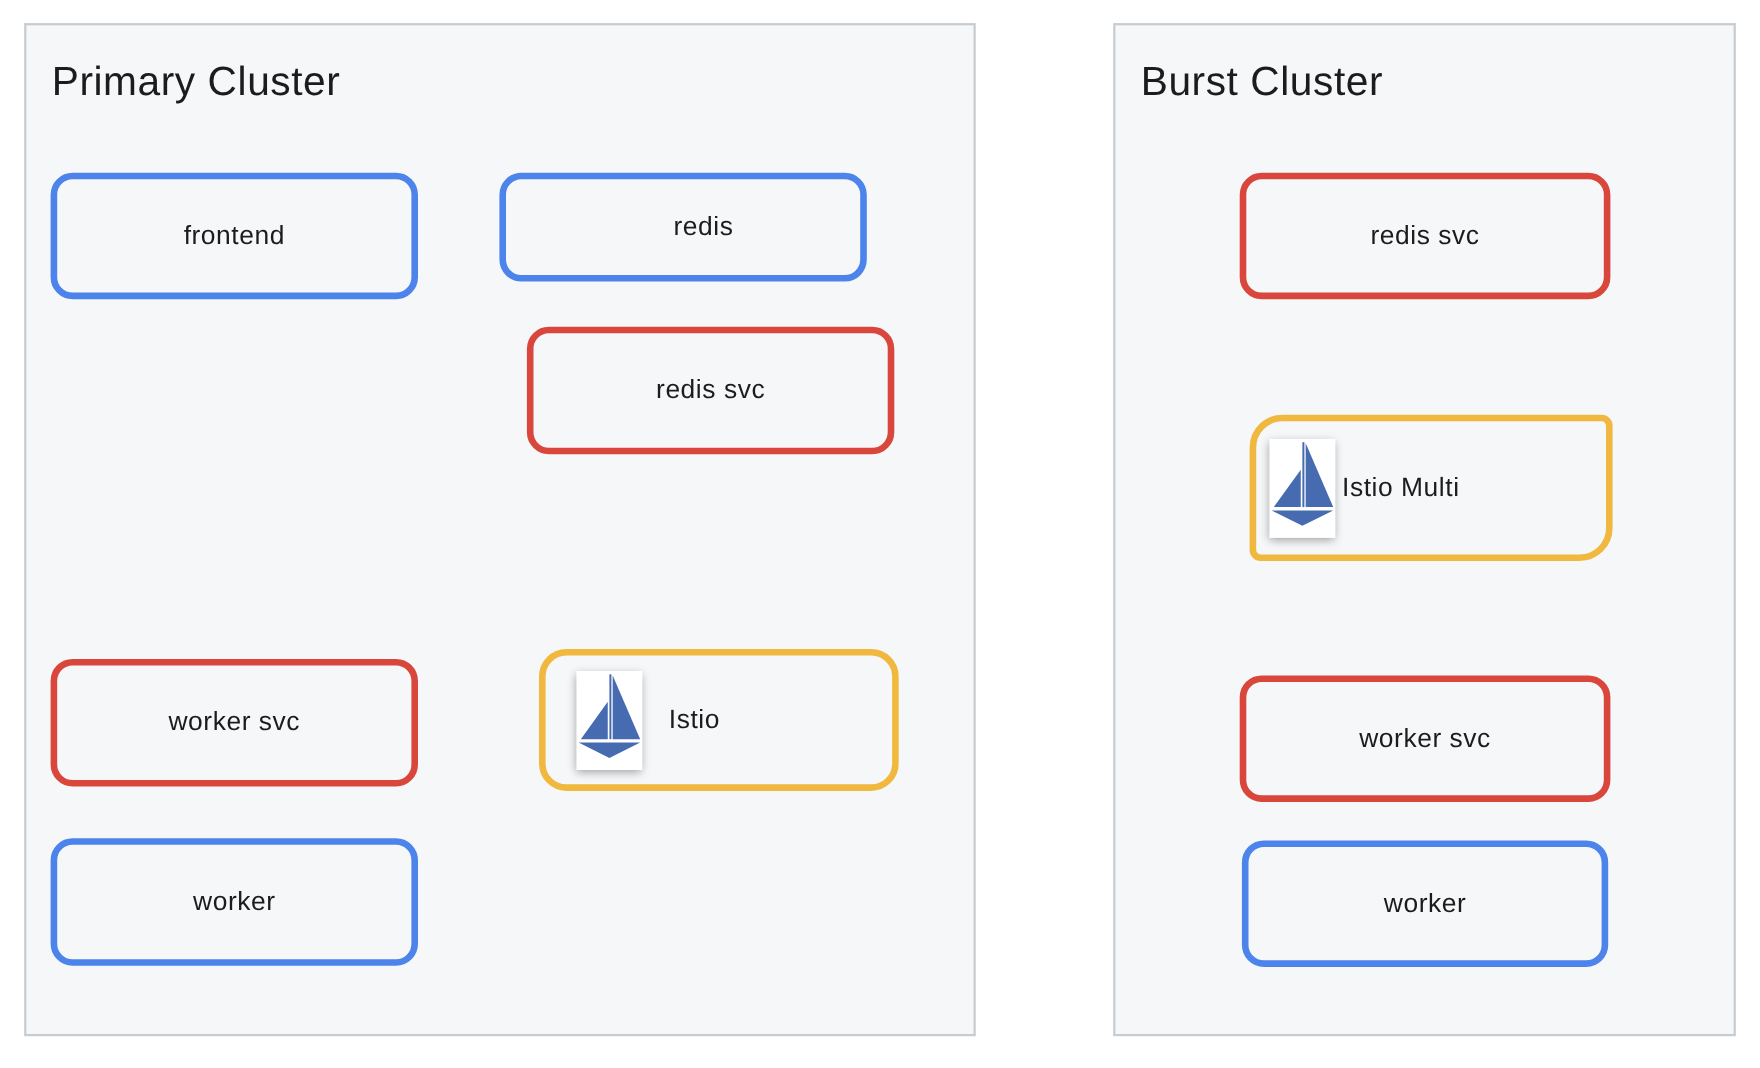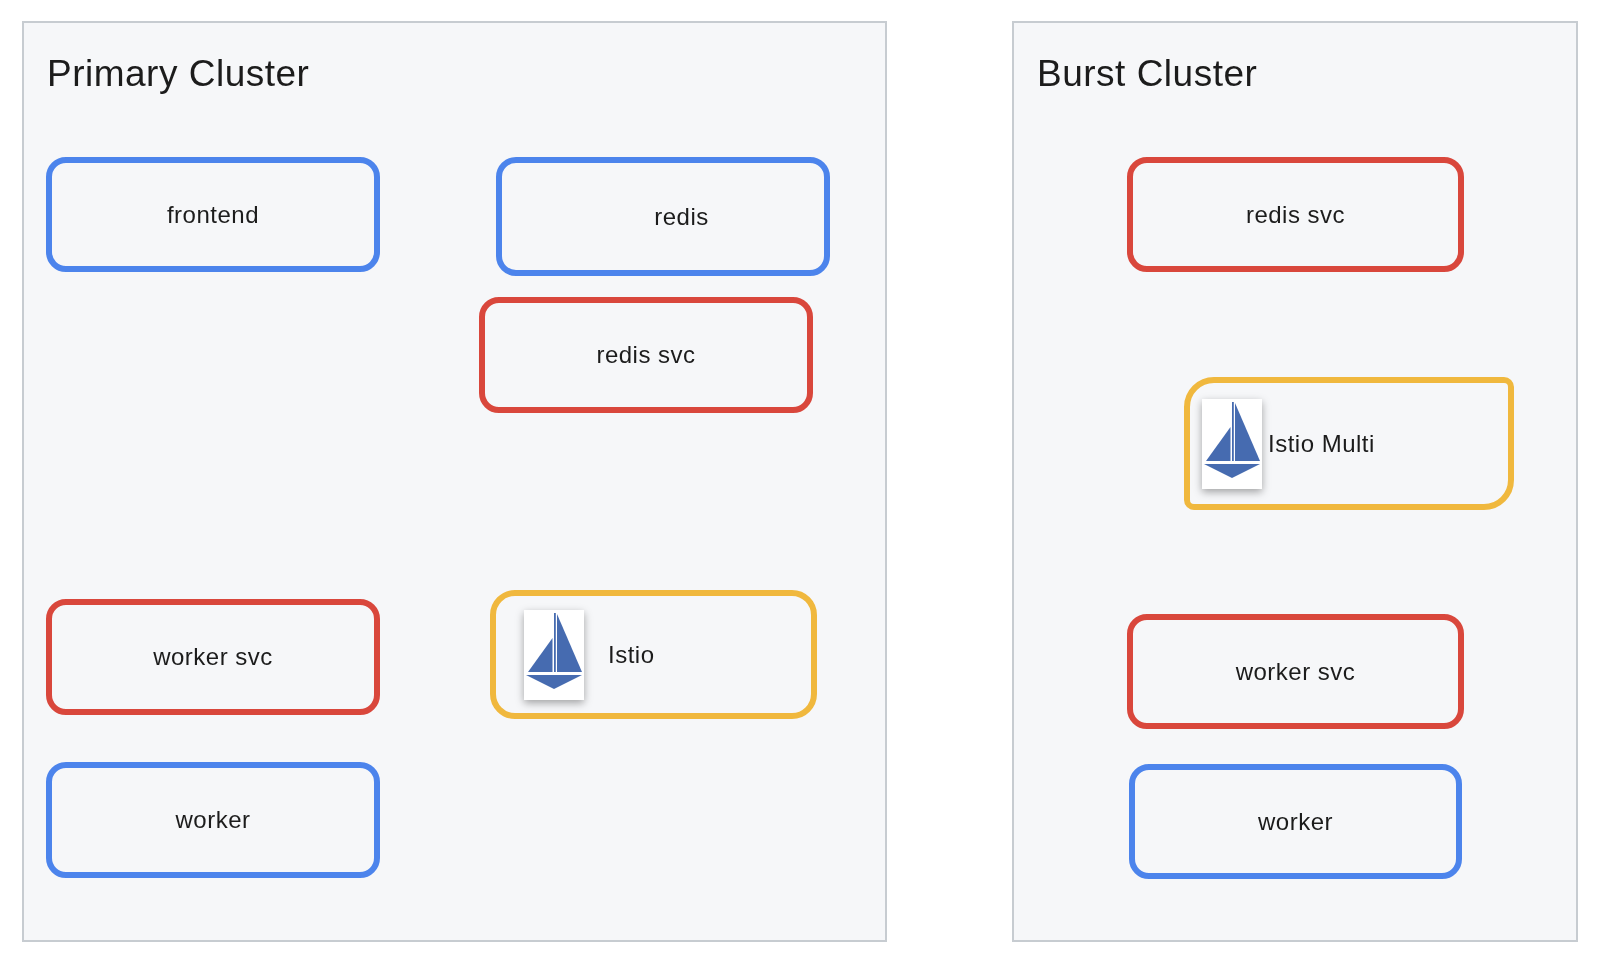--- a/index.html
+++ b/index.html
@@ -47,21 +47,21 @@
     white-space:nowrap;
   }
   .node.blue{border:6px solid var(--node-blue-border);}
   .node.red{border:6px solid var(--node-red-border);}
   .node.yellow{
     border:6px solid var(--node-yellow-border);
     border-radius:30px 10px 30px 10px;
     justify-content:flex-start;
   }
   .node.yellow.istio-primary{padding-left:28px;gap:24px;border-radius:25px;}
-  .node.yellow.istio-burst{padding-left:12px;gap:6px;margin-left:48px;}
+  .node.yellow.istio-burst{padding-left:12px;gap:6px;}
   .istio-logo{
     flex:0 0 auto;
     width:60px;
     height:90px;
     background:#ffffff;
     box-shadow:0 3px 8px rgba(0,0,0,0.35);
     display:flex;
     align-items:center;
     justify-content:center;
   }
@@ -73,21 +73,21 @@
 
 <div class="canvas">
 
   <section class="cluster" style="left:22px;top:21px;width:865px;height:921px;">
     <div class="cluster-title">Primary Cluster</div>
 
     <div class="node blue" style="left:22px;top:134px;width:334px;height:115px;">
       <span>frontend</span>
     </div>
 
-    <div class="node blue" style="left:472px;top:134px;width:334px;height:119px;padding-left:37px;">
+    <div class="node blue" style="left:430px;top:134px;width:334px;height:99px;padding-left:37px;">
       <span>redis</span>
     </div>
 
 
     <div class="node red" style="left:455px;top:274px;width:334px;height:116px;">
       <span>redis svc</span>
     </div>
 
     <div class="node red" style="left:22px;top:576px;width:334px;height:116px;">
       <span>worker svc</span>

